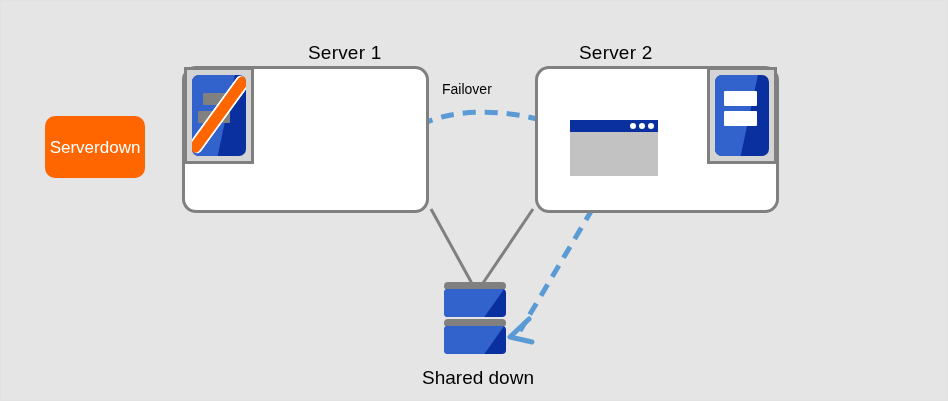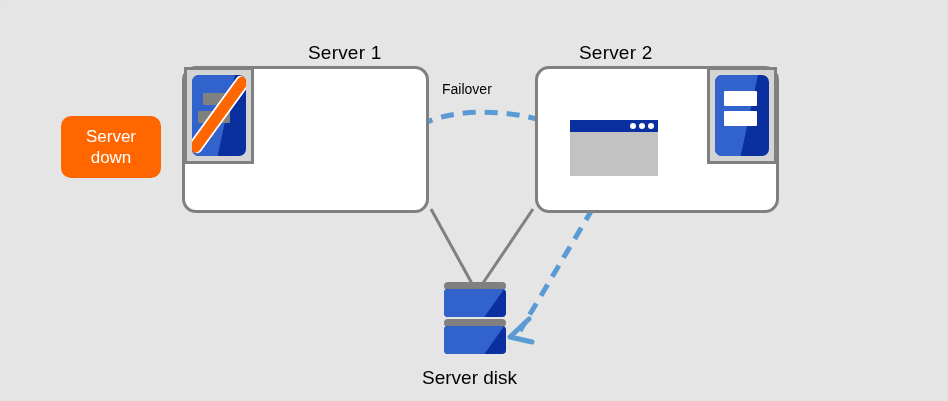--- a/index.html
+++ b/index.html
@@ -99,31 +99,31 @@
     border-left: 2px solid #ffffff;
     border-right: 2px solid #ffffff;
     border-radius: 6px;
     transform: translateX(-50%) rotate(36deg);
     transform-origin: center center;
   }
 
   
   #server-down-badge {
     position: absolute;
-    left: 60px;
+    left: 44px;
     top: 115px;
     width: 100px;
     height: 62px;
     background: #ff6600;
     border-radius: 10px;
     color: #ffffff;
     font-size: 17px;
     line-height: 21px;
     display: flex;
-    flex-direction: column;
+    flex-direction: row;
     align-items: center;
     justify-content: center;
     text-align: center;
   }
 
   
   #app-label {
     position: absolute;
     left: 552px;
     top: 94px;
@@ -271,15 +271,15 @@
     </div>
   </div>
 
   <div id="shared-disk">
     <div id="disk-cap-1" class="disk-cap"></div>
     <div id="disk-slab-1" class="disk-slab"></div>
     <div id="disk-cap-2" class="disk-cap"></div>
     <div id="disk-slab-2" class="disk-slab"></div>
   </div>
 
-  <div id="shared-disk-label">Server disk</div>
+  <div id="shared-disk-label">Shared down</div>
 
 </div>
 
 </body></html>

